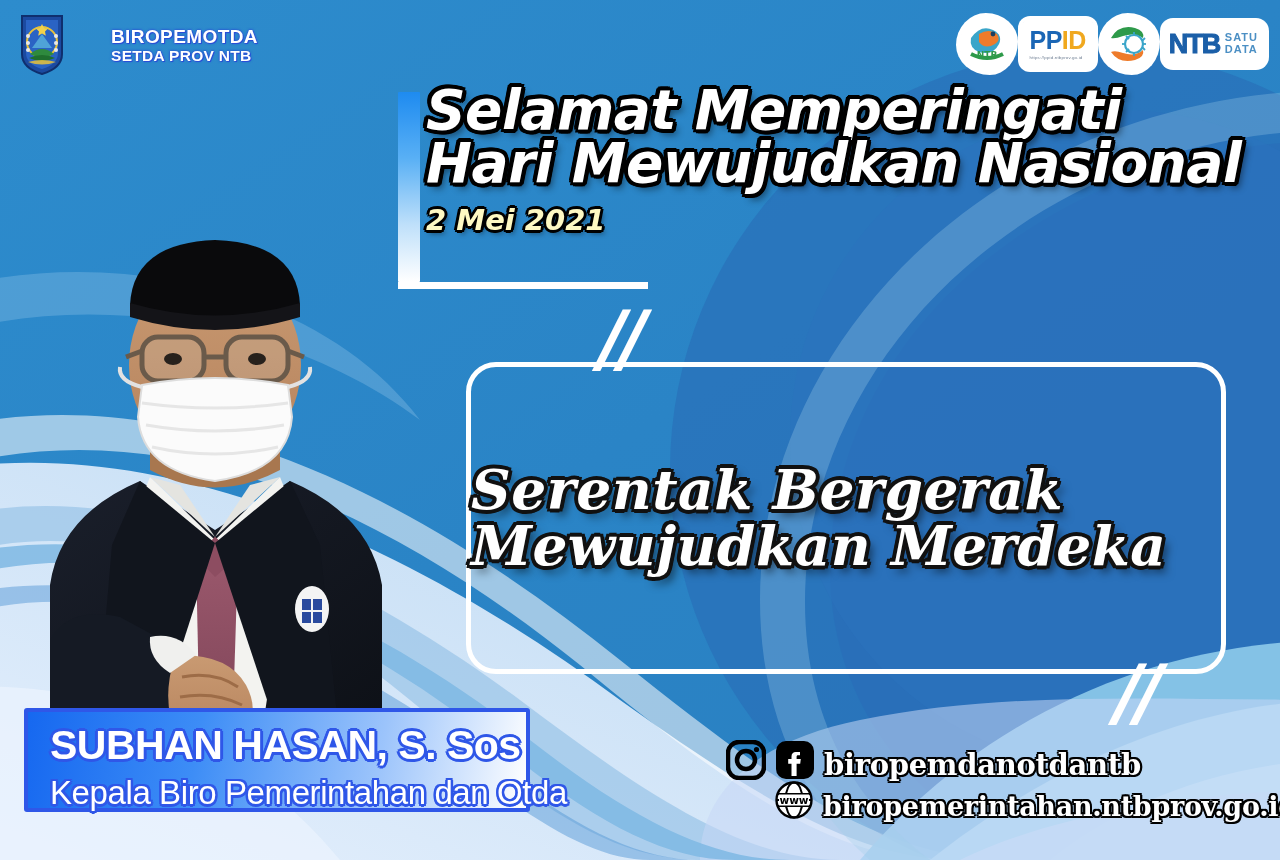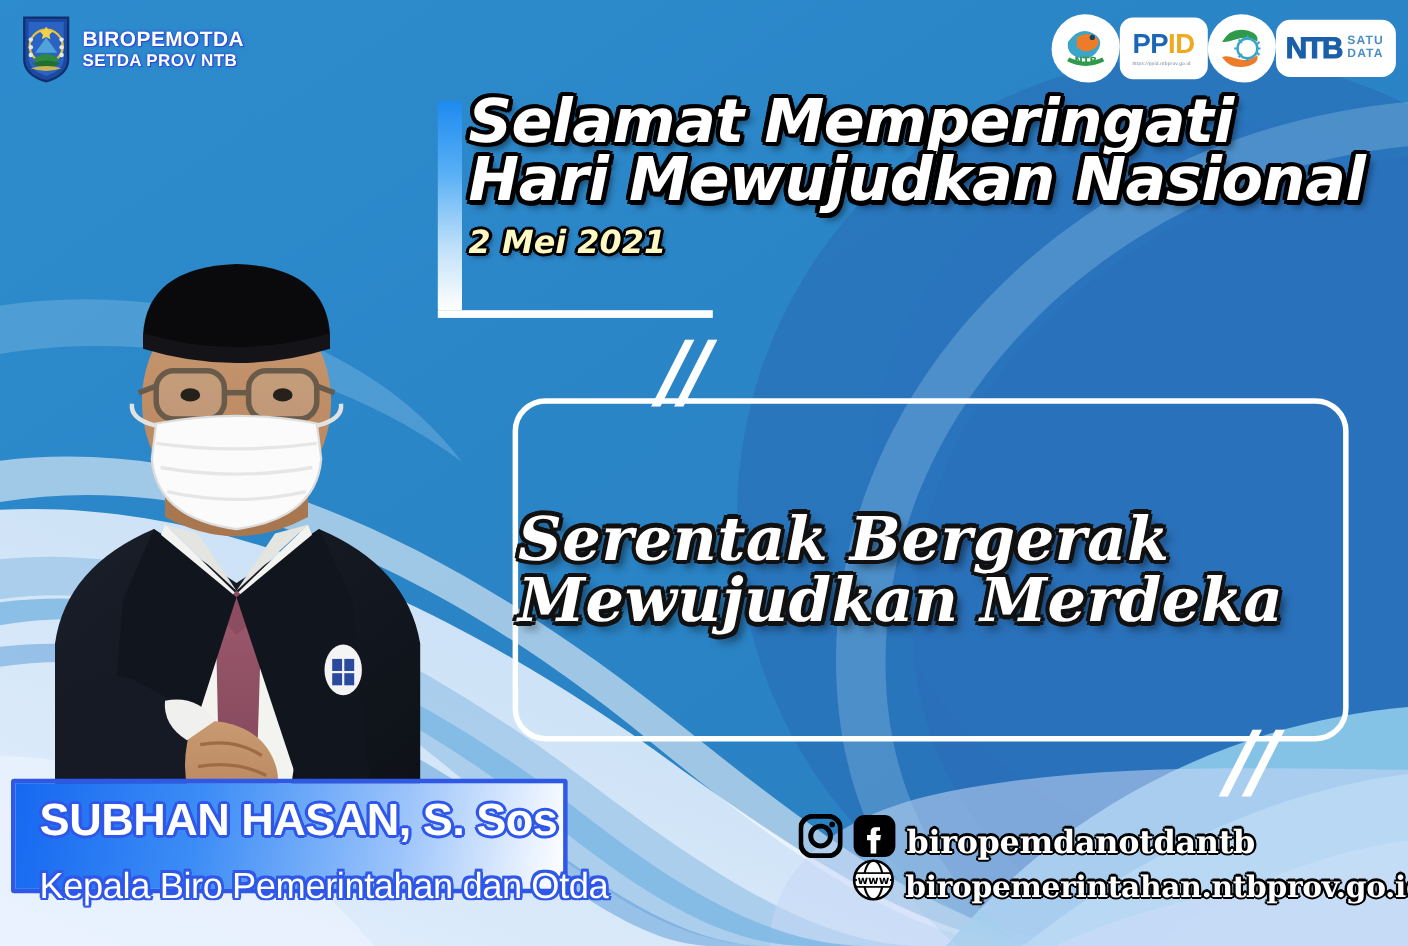--- a/index.html
+++ b/index.html
@@ -17,21 +17,21 @@
   .bg-svg { position:absolute; inset:0; width:1280px; height:860px; }
 
   
   .brand {
     position:absolute; left:18px; top:14px;
     display:flex; align-items:center; gap:9px;
   }
   .crest {
     width:48px; height:62px; position:relative;
   }
-  .brand-text { line-height:1.12; }
+  .brand-text { line-height:1.12;margin-left:36px; }
   .brand-text .l1 {
     font-size:19px; font-weight:bold; color:#ffffff; letter-spacing:.4px;
     text-shadow:0 0 2px #2a4fd6, 0 0 3px #2a4fd6, 1px 1px 0 #2a4fd6;
   }
   .brand-text .l2 {
     font-size:15.5px; font-weight:bold; color:#ffffff; letter-spacing:.3px;
     text-shadow:0 0 2px #2a4fd6, 0 0 3px #2a4fd6, 1px 1px 0 #2a4fd6;
   }
 
   .logo-row {
@@ -123,35 +123,35 @@
     letter-spacing:0.5px;
     text-shadow:
       -3px -3px 0 #111, 3px -3px 0 #111, -3px 3px 0 #111, 3px 3px 0 #111,
       -4px 0 0 #111, 4px 0 0 #111, 0 -4px 0 #111, 0 4px 0 #111,
       6px 7px 8px rgba(0,0,0,.5);
   }
   .quote-text .ql { display:block; white-space:nowrap; }
 
   
   .name-banner {
-    position:absolute; left:10px; top:708px; width:506px; height:104px;
+    position:absolute; left:24px; top:708px; width:506px; height:104px;
     background:linear-gradient(100deg,#1668f0 0%, #3d8df6 34%, #9cc4fb 70%, #ffffff 100%);
     border:4px solid #2f57e8;
     border-radius:3px;
     padding:12px 0 0 22px;
   }
   .nb-name {
     font-size:41px; font-weight:bold; color:#ffffff; letter-spacing:-0.5px;
     line-height:1.05; white-space:nowrap;
     text-shadow:
       -2px -2px 0 #2f57e8, 2px -2px 0 #2f57e8, -2px 2px 0 #2f57e8, 2px 2px 0 #2f57e8,
       -3px 0 0 #2f57e8, 3px 0 0 #2f57e8, 0 -3px 0 #2f57e8, 0 3px 0 #2f57e8;
   }
   .nb-title {
-    margin-top:20px;
+    margin-top:8px;
     font-size:33px; font-weight:normal; color:#ffffff; letter-spacing:-0.4px;
     line-height:1.08; white-space:nowrap;
     text-shadow:
       -2px -2px 0 #2f57e8, 2px -2px 0 #2f57e8, -2px 2px 0 #2f57e8, 2px 2px 0 #2f57e8,
       -2.5px 0 0 #2f57e8, 2.5px 0 0 #2f57e8, 0 -2.5px 0 #2f57e8, 0 2.5px 0 #2f57e8;
   }
 
   
   .social {
     position:absolute; left:726px; top:740px; width:545px;

